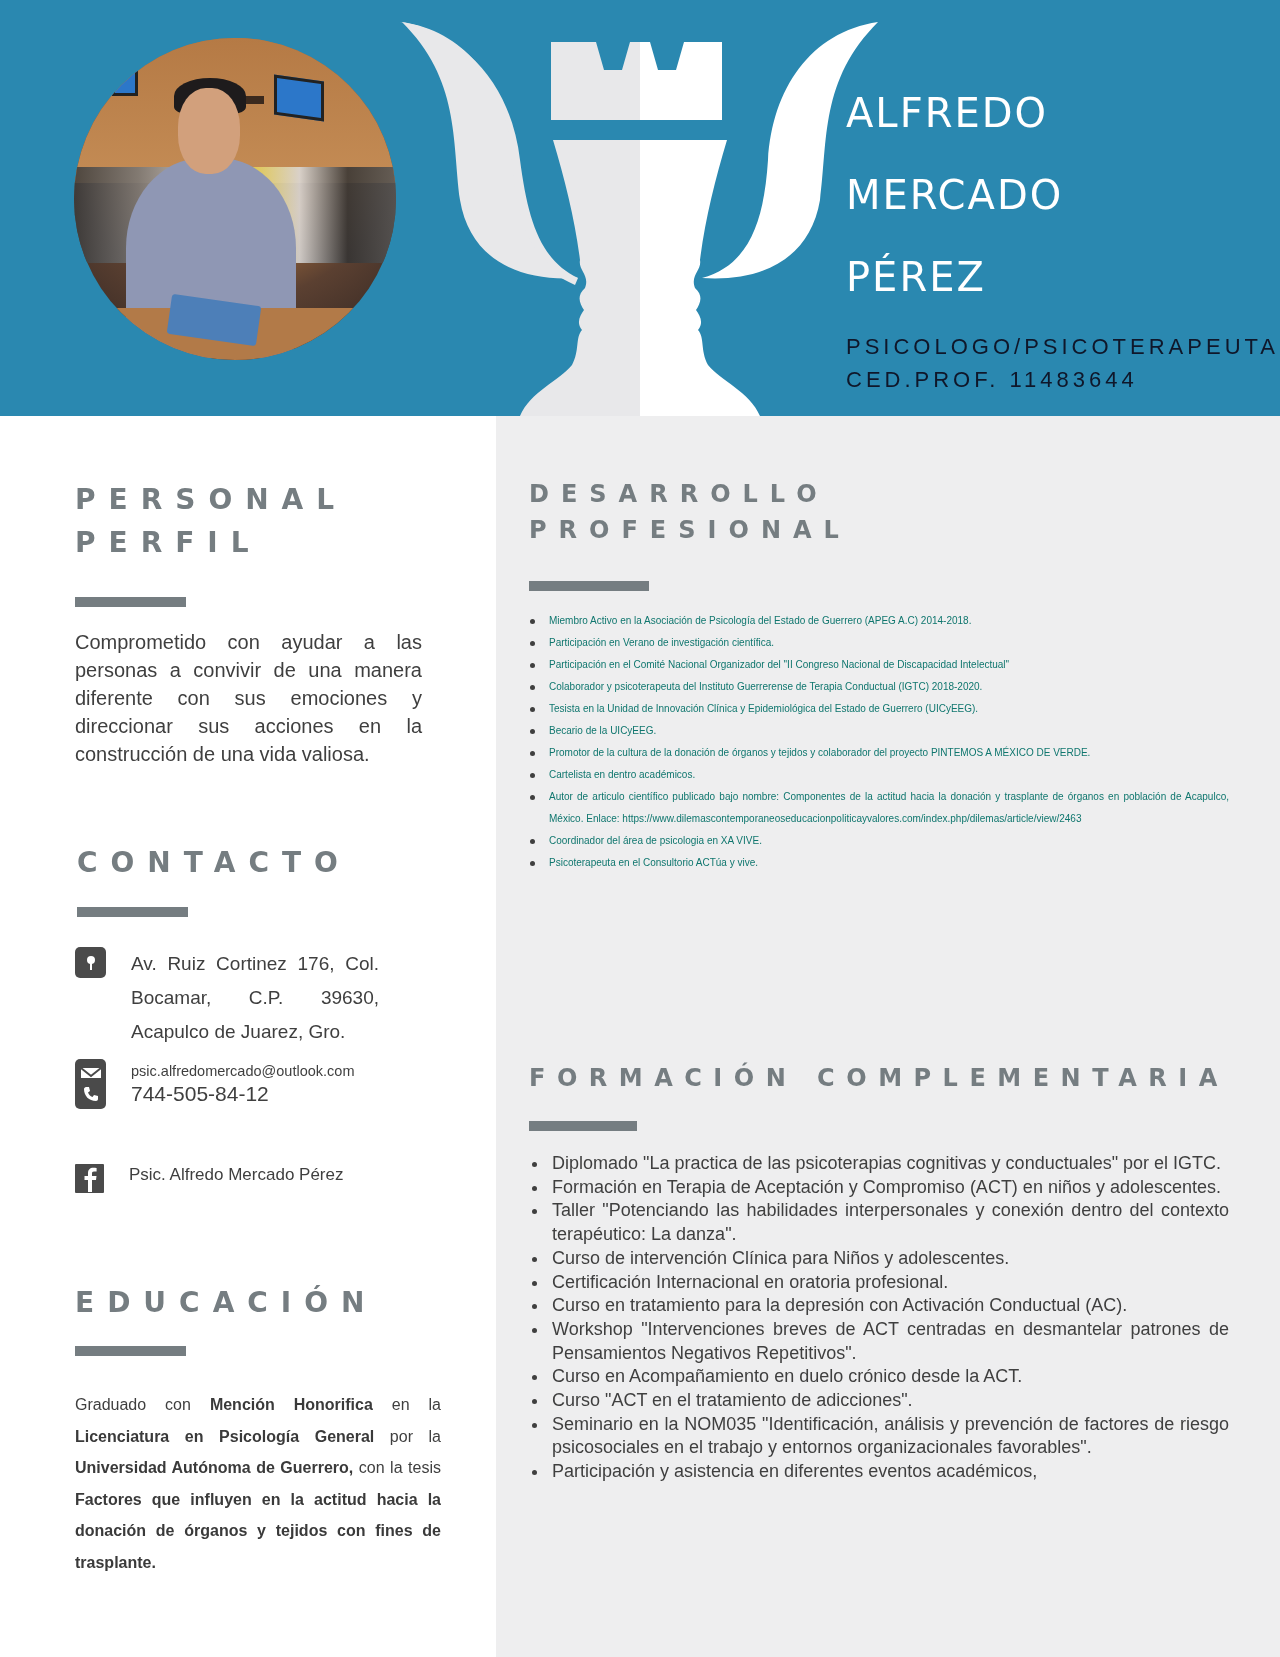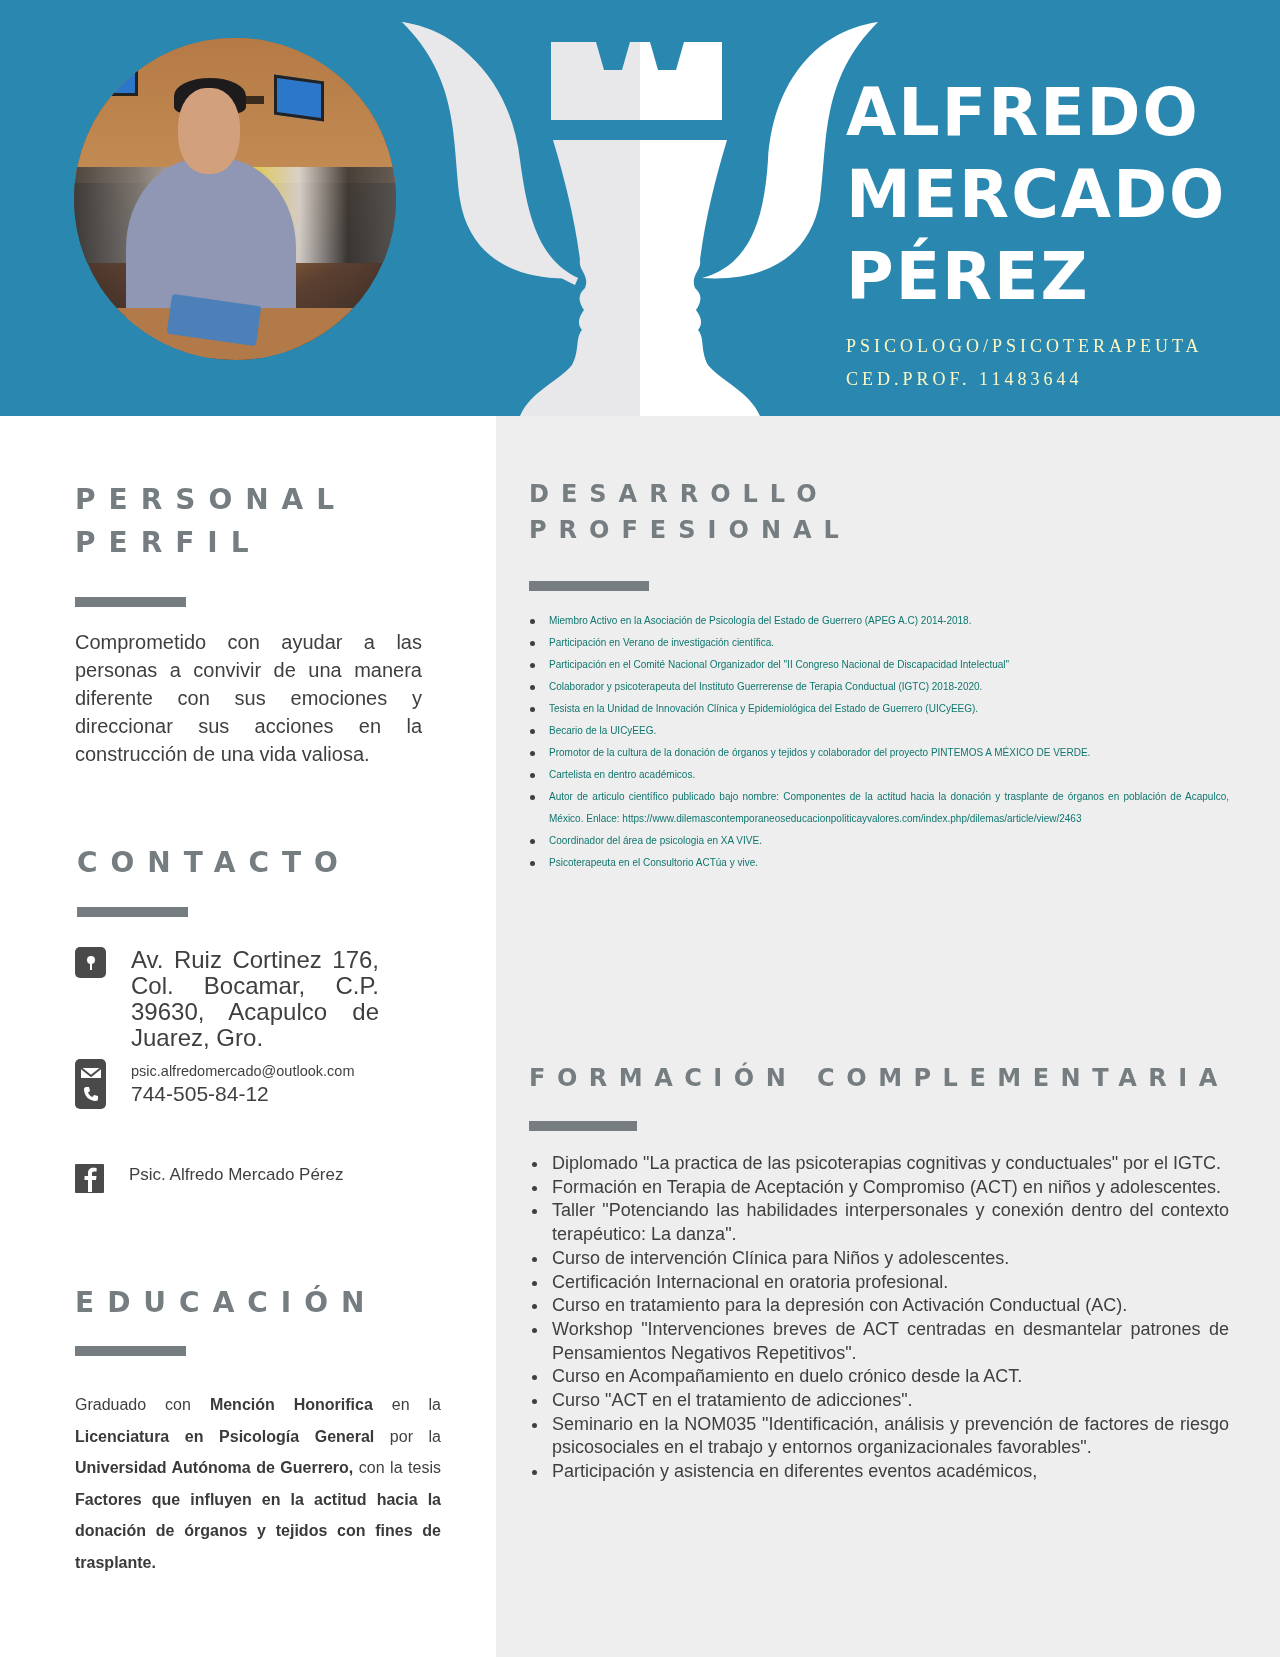--- a/index.html
+++ b/index.html
@@ -16,22 +16,22 @@
   .photo .crowd { position: absolute; left: 0; top: 40%; width: 100%; height: 30%; background: linear-gradient(90deg,#3a3a3a 0%,#777 20%,#c9c9c9 40%,#e6d24d 55%,#ddd 70%,#333 85%,#555 100%); opacity: .85; }
   .photo .person { position: absolute; left: 52px; top: 120px; width: 170px; height: 200px; border-radius: 45% 45% 10% 10%; background: #8f97b4; }
   .photo .head { position: absolute; left: 104px; top: 50px; width: 62px; height: 86px; border-radius: 45%; background: #d2a07c; }
   .photo .hair { position: absolute; left: 100px; top: 40px; width: 72px; height: 36px; border-radius: 50% 50% 20% 20%; background: #1e1b1c; }
   .photo .table { position: absolute; left: 0; top: 270px; width: 100%; height: 60px; background: #b27a48; }
   .photo .book { position: absolute; left: 95px; top: 262px; width: 90px; height: 40px; background: #4d7fb8; transform: rotate(8deg); border-radius: 3px; }
 
   .logo { position: absolute; left: 400px; top: 20px; width: 480px; height: 396px; }
 
   .name-block { position: absolute; left: 846px; top: 72px; }
-  .name-line { display: block; font-family: "DejaVu Sans", sans-serif; font-weight: bold; color: #ffffff; font-size: 65px; line-height: 82px; letter-spacing: 2px; }
-  .subtitle { display: block; color: #fef9c3; font-size: 18px; letter-spacing: 4px; line-height: 33px; font-family: Liberation Serif, serif; }
+  .name-line { display: block; font-family: "DejaVu Sans", sans-serif; font-weight: normal; color: #ffffff; font-size: 40px; line-height: 82px; letter-spacing: 2px; }
+  .subtitle { display: block; color: #0f172a; font-size: 22px; letter-spacing: 4px; line-height: 33px; font-family: Liberation Sans, sans-serif; }
   .subtitle.first { margin-top: 12px; }
 
   .right-col { position: absolute; left: 496px; top: 416px; width: 784px; height: 1241px; background: #eeeeef; }
 
   .sec-title { font-family: "DejaVu Sans", sans-serif; font-weight: bold; color: #757d81; letter-spacing: 13px; text-transform: uppercase; }
   .sec-bar { height: 10px; background: #757d81; }
 
   .left-sec { position: absolute; left: 75px; }
   .body-left { font-size: 20px; line-height: 28px; color: #3f3f3f; text-align: justify; }
 
@@ -109,21 +109,21 @@
   <div class="sec-bar" style="width:111px; margin-top:24px;"></div>
 </div>
 
 <div class="contact-row" style="top:947px;">
   <span class="c-icon">
     <svg width="14" height="18" viewBox="0 0 14 18">
         <circle cx="7" cy="6" r="4" fill="#fff"></circle>
         <rect x="6" y="8" width="2" height="8" fill="#fff"></rect>
       </svg>
   </span>
-  <span class="c-text" style="font-size:24px; line-height:26px; width:248px; text-align:justify;">Av. Ruiz Cortinez 176, Col. Bocamar, C.P. 39630, Acapulco de Juarez, Gro.</span>
+  <span class="c-text" style="font-size:19px; line-height:34px; width:248px; text-align:justify;">Av. Ruiz Cortinez 176, Col. Bocamar, C.P. 39630, Acapulco de Juarez, Gro.</span>
 </div>
 
 <div class="contact-row" style="top:1059px;">
   <span class="c-icon">
     <svg width="22" height="16" viewBox="0 0 22 16">
         <rect x="1" y="1" width="20" height="14" fill="#fff"></rect>
         <path d="M1 1 L11 9 L21 1" stroke="#4a4a4a" stroke-width="2" fill="none"></path>
       </svg>
   </span>
   <span class="c-text" style="font-size:14.5px; line-height:24px;">psic.alfredomercado@outlook.com</span>

